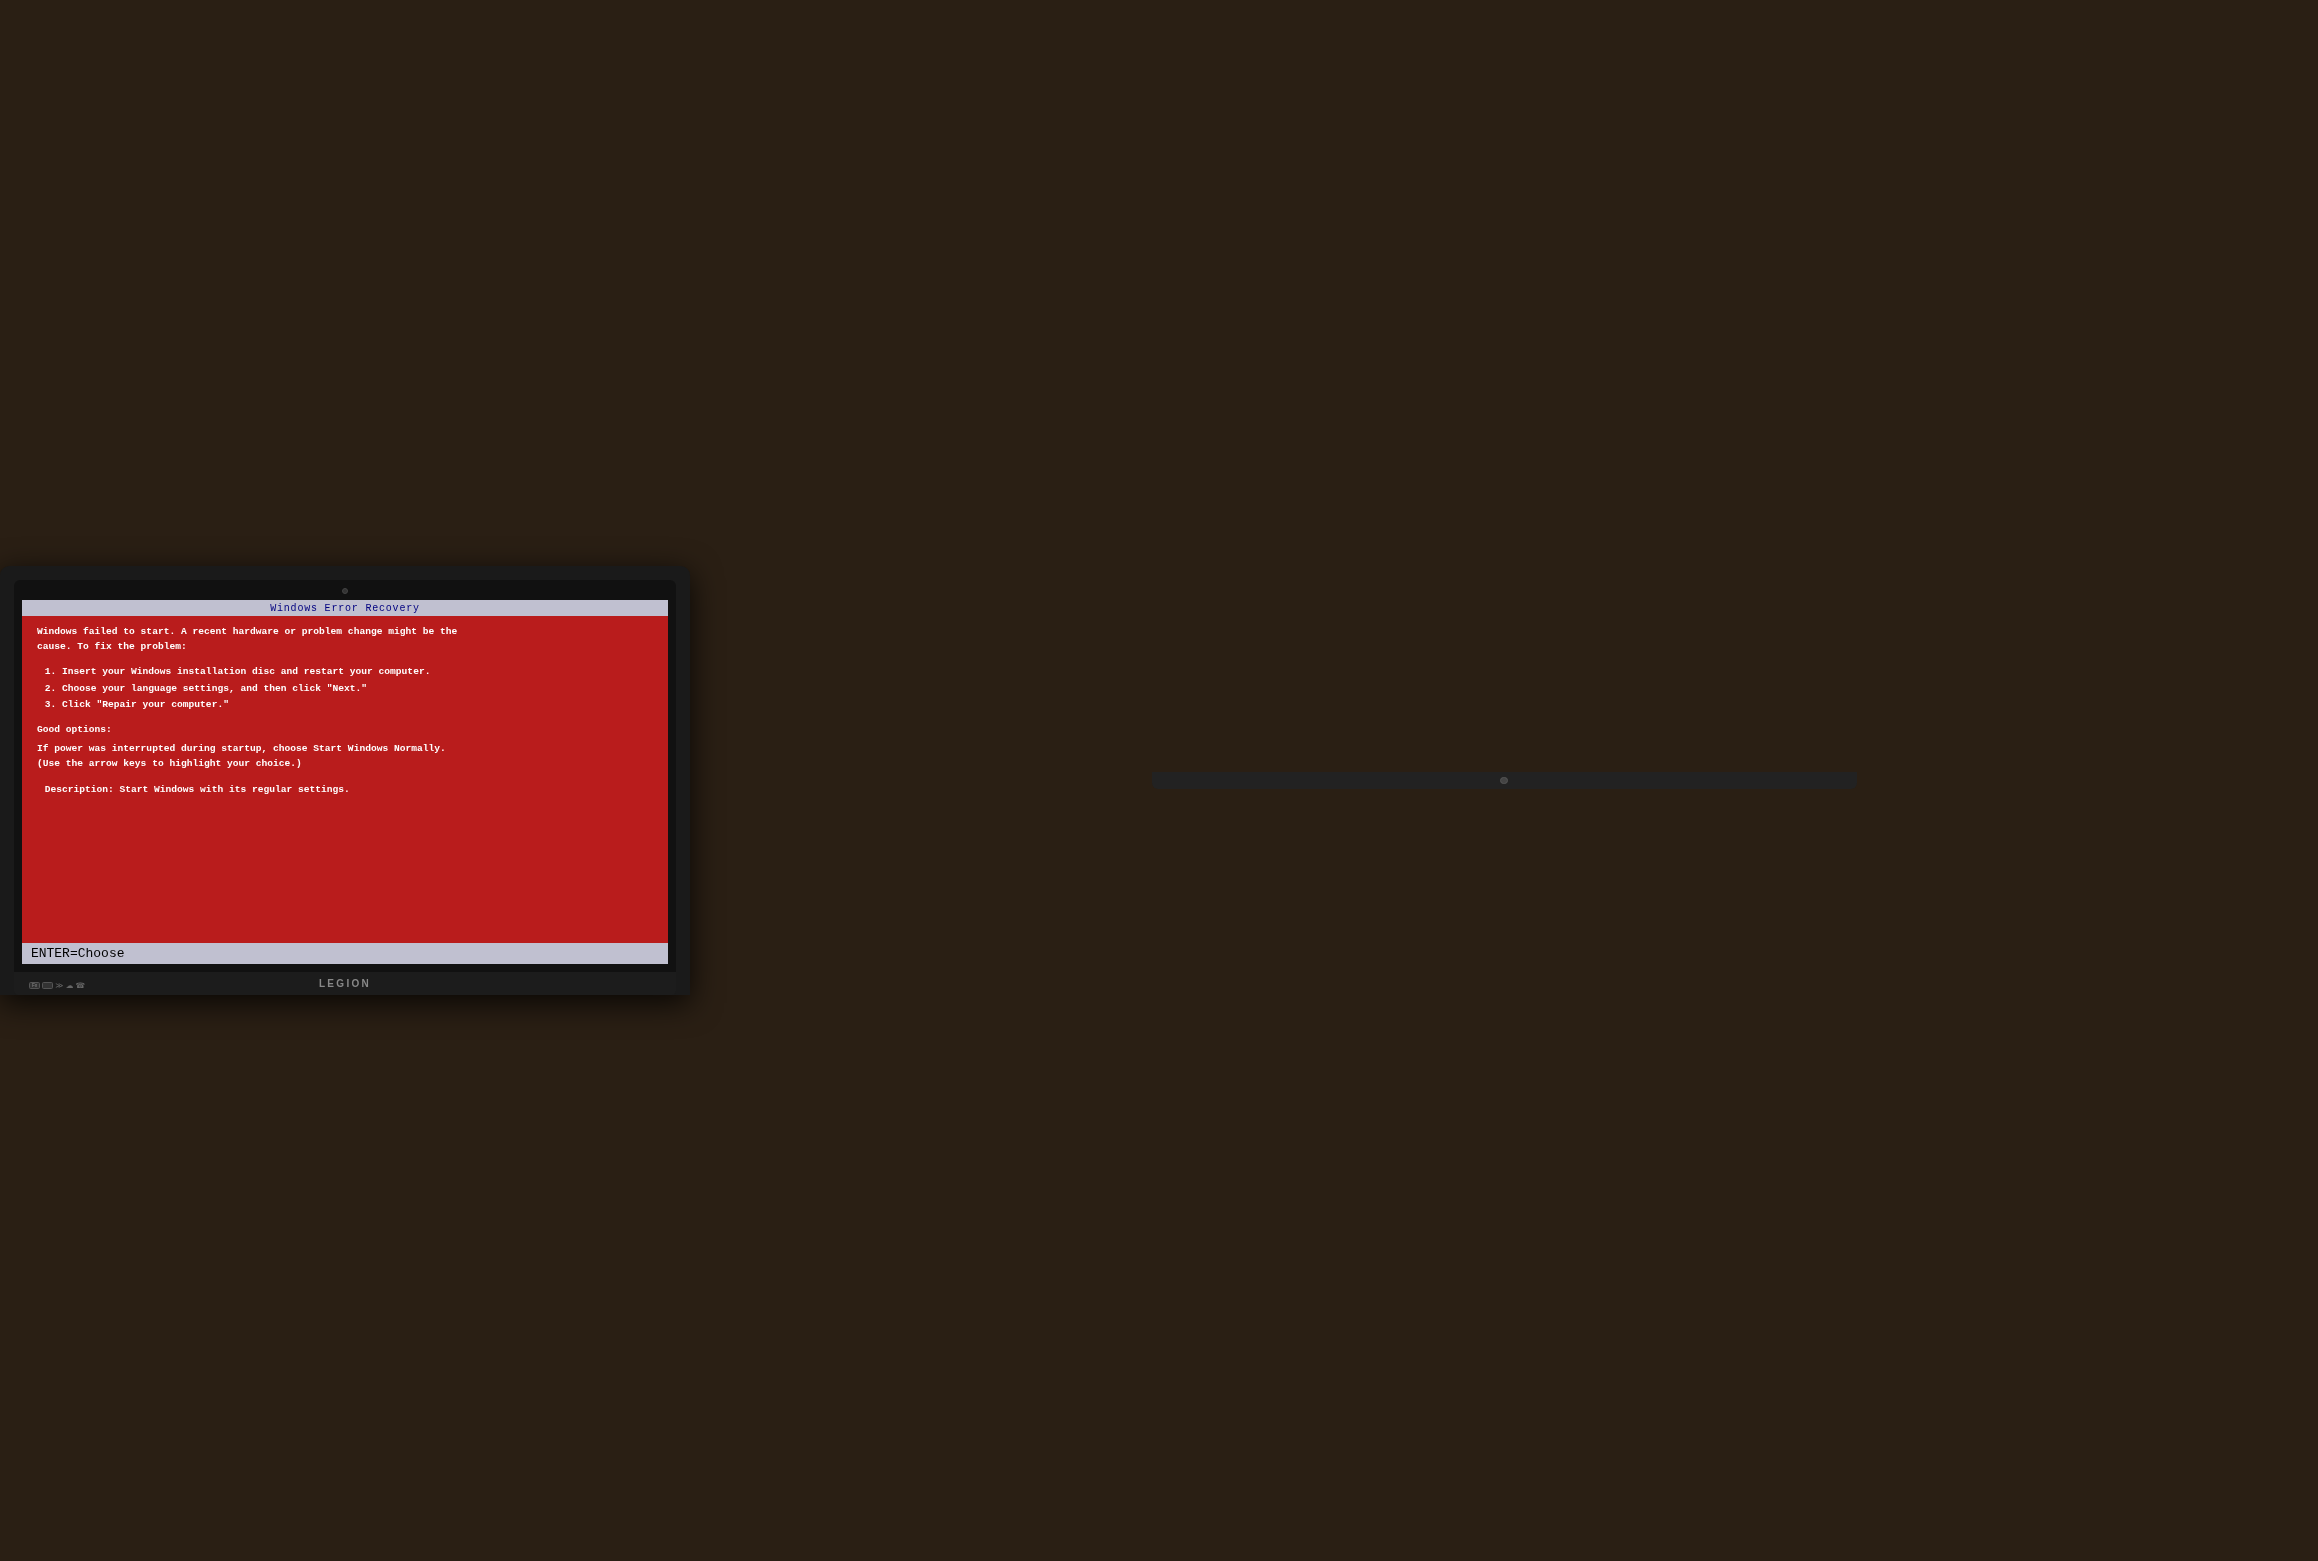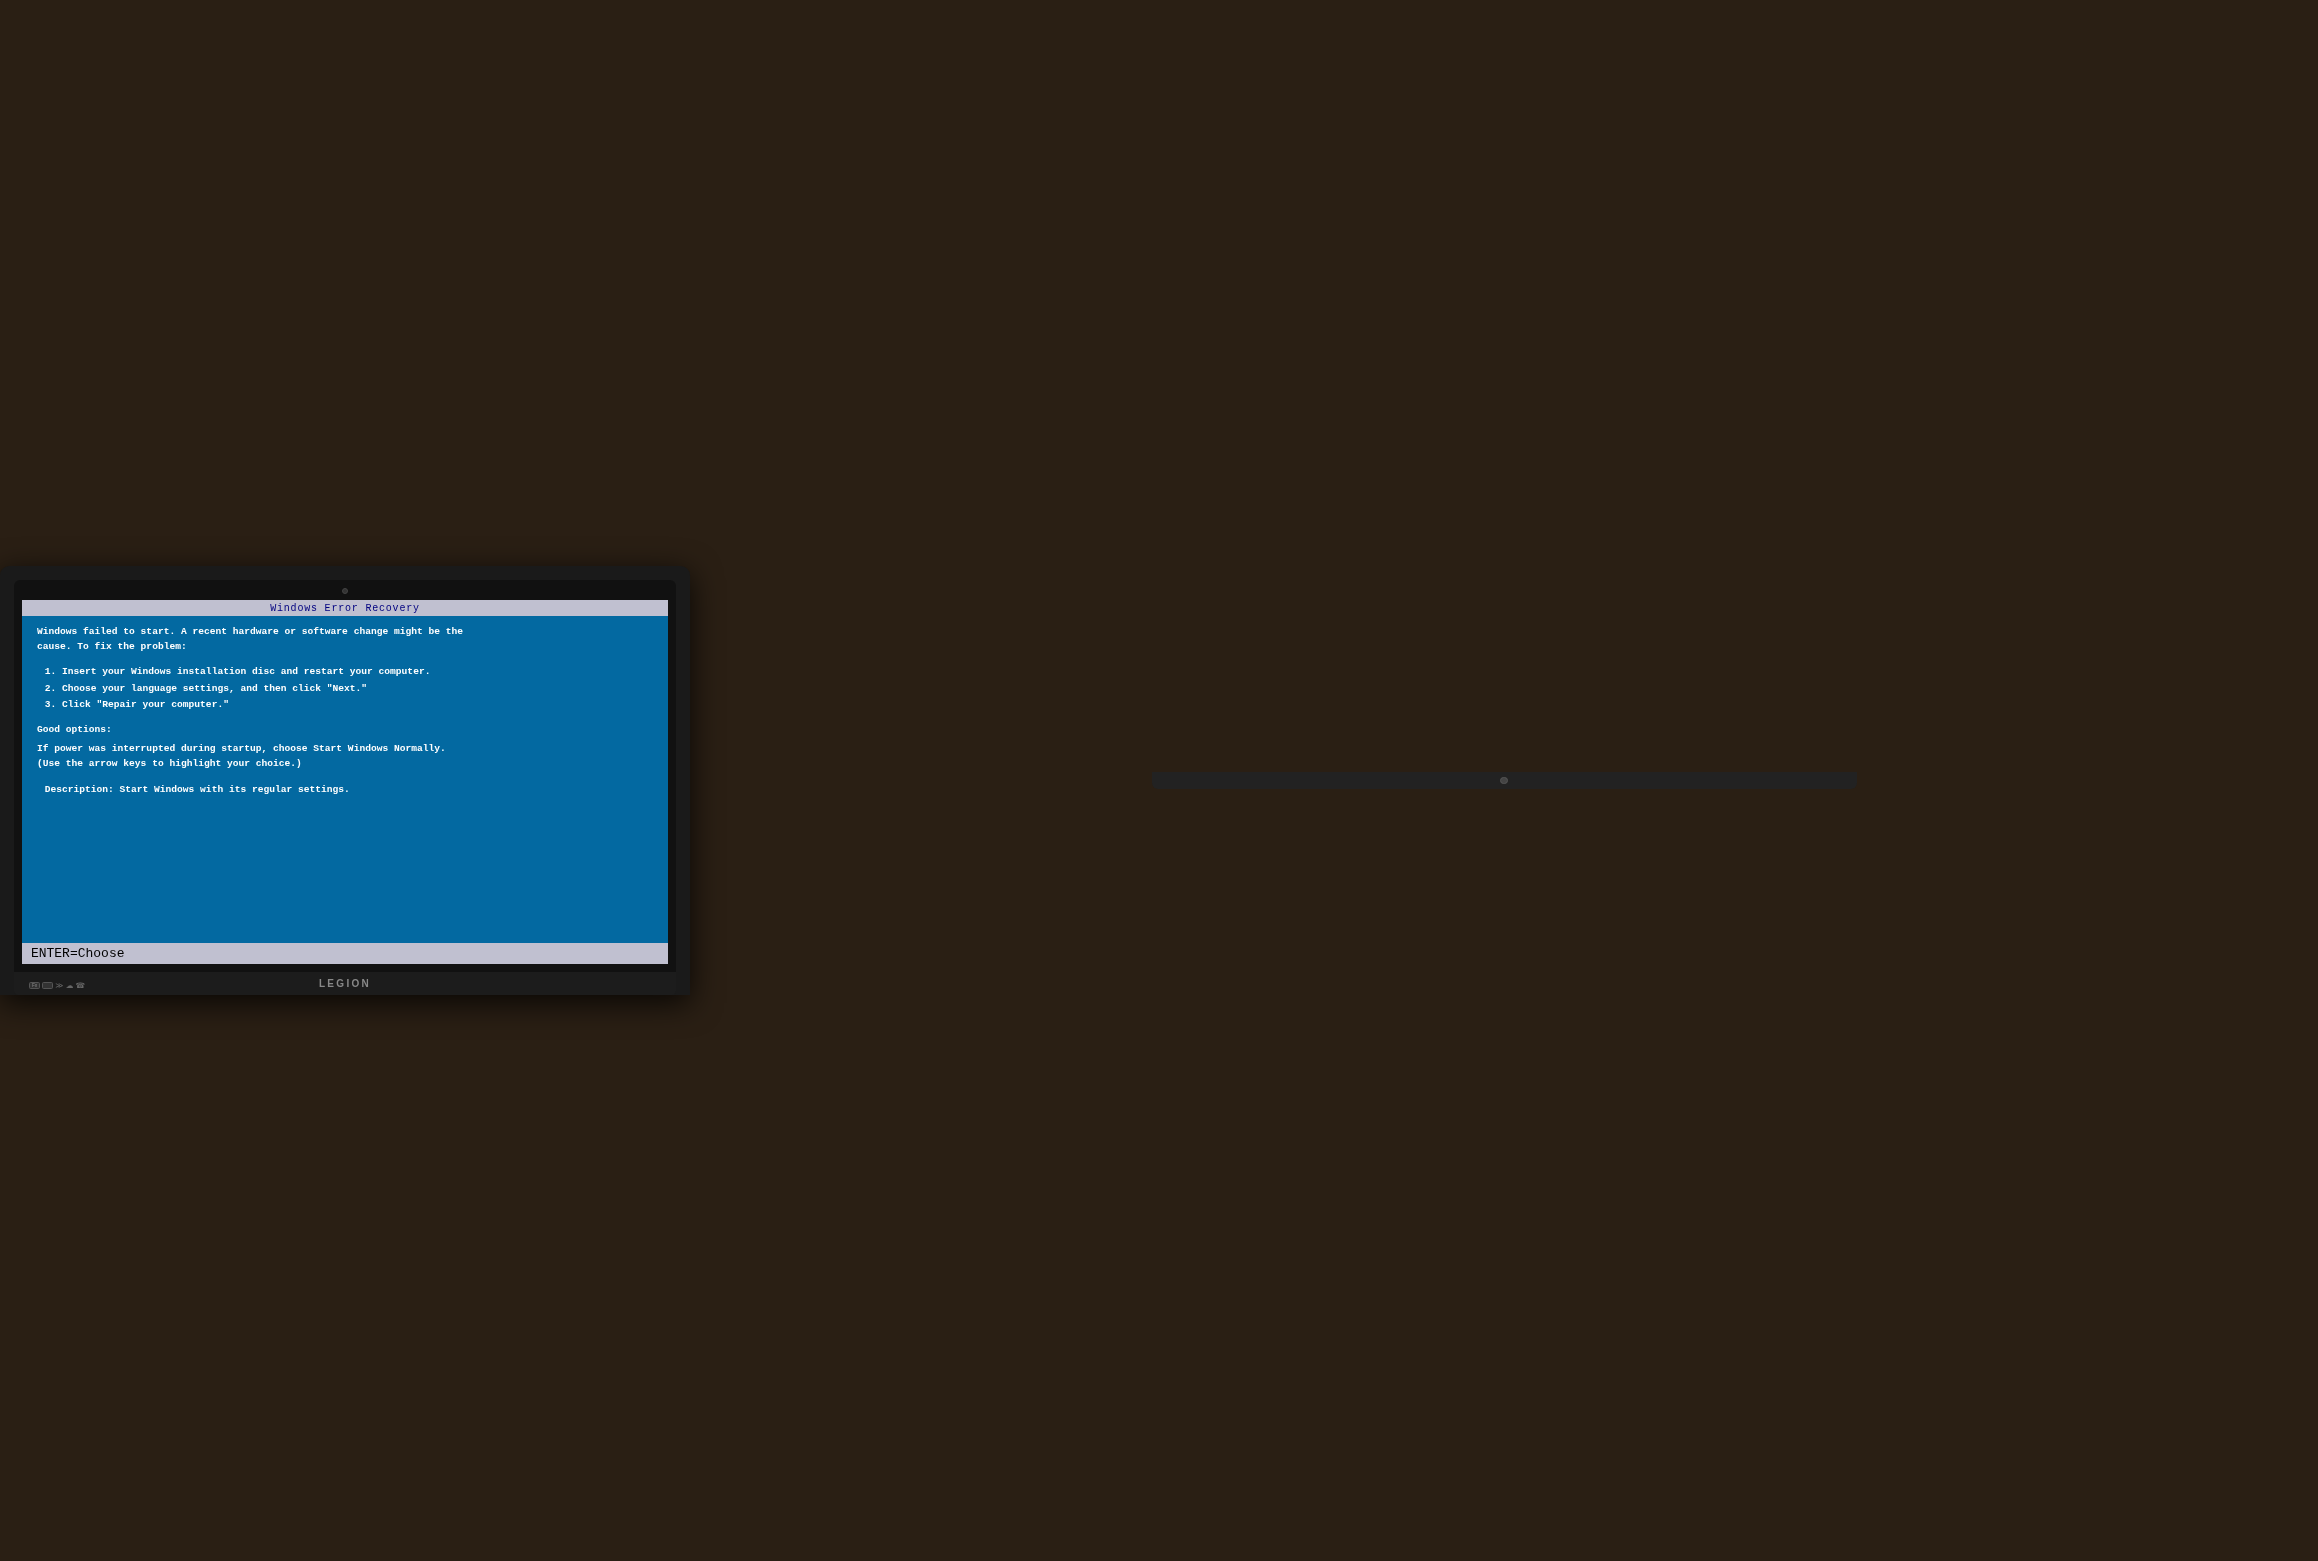--- a/index.html
+++ b/index.html
@@ -36,21 +36,21 @@
     .webcam {
       width: 6.1px;
       height: 6.1px;
       background: #333;
       border-radius: 50%;
       margin: 0 auto 6.1px auto;
       border: 0.8px solid #444;
     }
 
     .screen {
-      background: #0369a1;
+      background: #b91c1c;
       width: 100%;
       aspect-ratio: 16/9;
       position: relative;
       overflow: hidden;
       font-family: 'Courier New', Courier, monospace;
     }
 
     .title-bar {
       background: #c0c0d0;
       color: #000080;
@@ -195,21 +195,21 @@
 </head>
 <body>
 
 <div class="laptop-outer">
   <div class="laptop-screen-bezel">
     <div class="webcam"></div>
     <div class="screen">
       <div class="title-bar">Windows Error Recovery</div>
       <div class="screen-content">
         <div class="main-message">
-          <div>Windows failed to start. A recent hardware or software change might be the</div>
+          <div>Windows failed to start. A recent hardware or problem change might be the</div>
           <div>cause. To fix the problem:</div>
         </div>
         <div class="steps">
           <div>1. Insert your Windows installation disc and restart your computer.</div>
           <div>2. Choose your language settings, and then click "Next."</div>
           <div>3. Click "Repair your computer."</div>
         </div>
         <div class="other-options">Good options:</div>
         <div class="other-options-detail">
           <div>If power was interrupted during startup, choose Start Windows Normally.</div>

